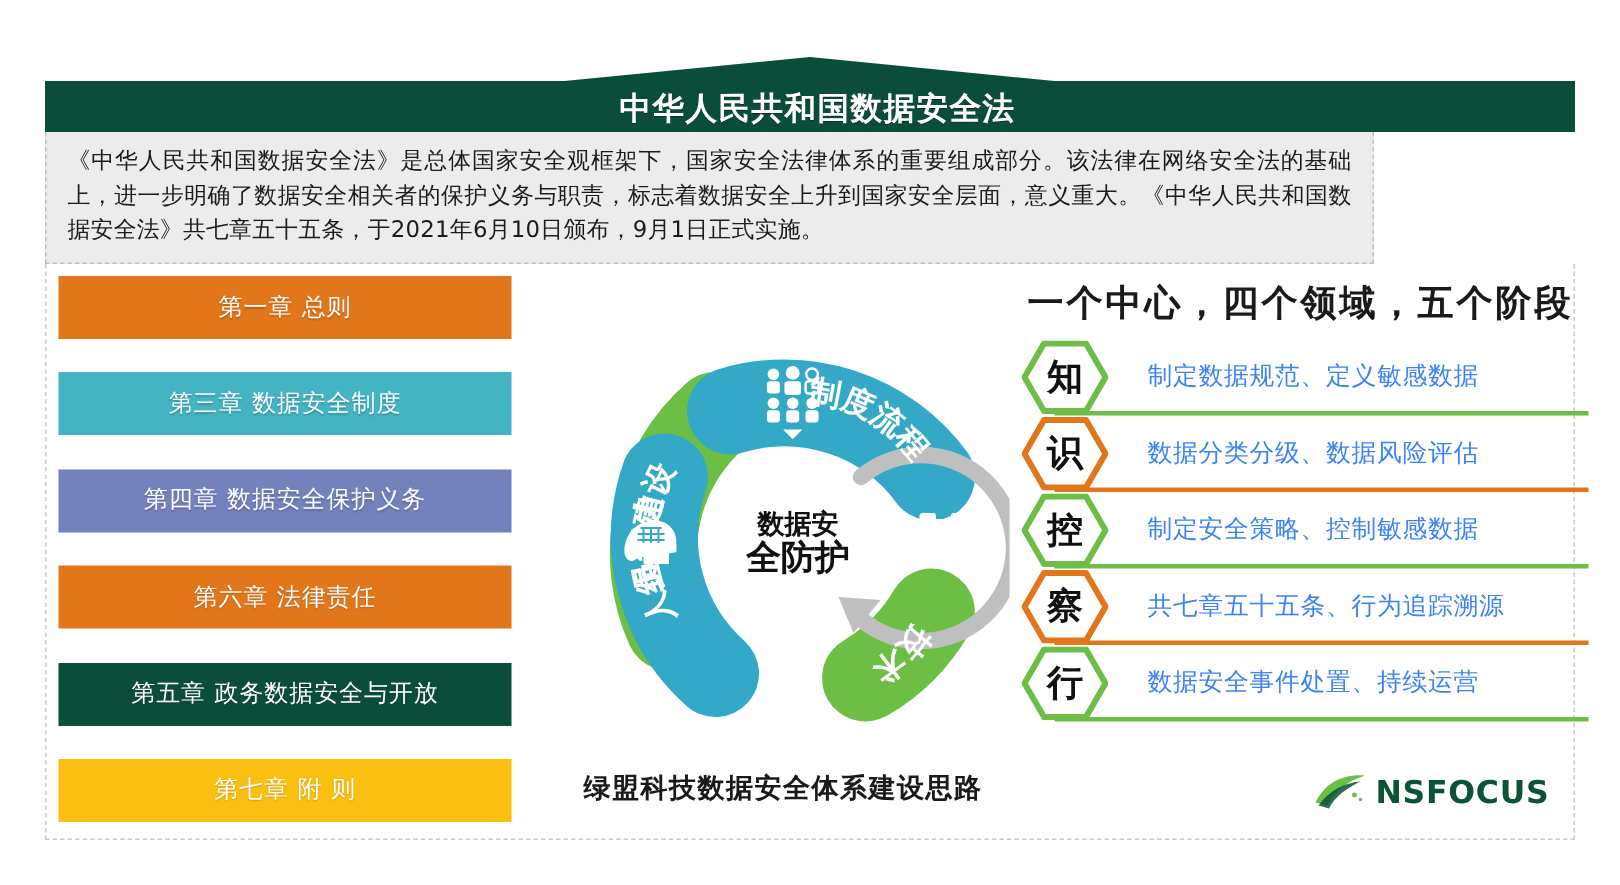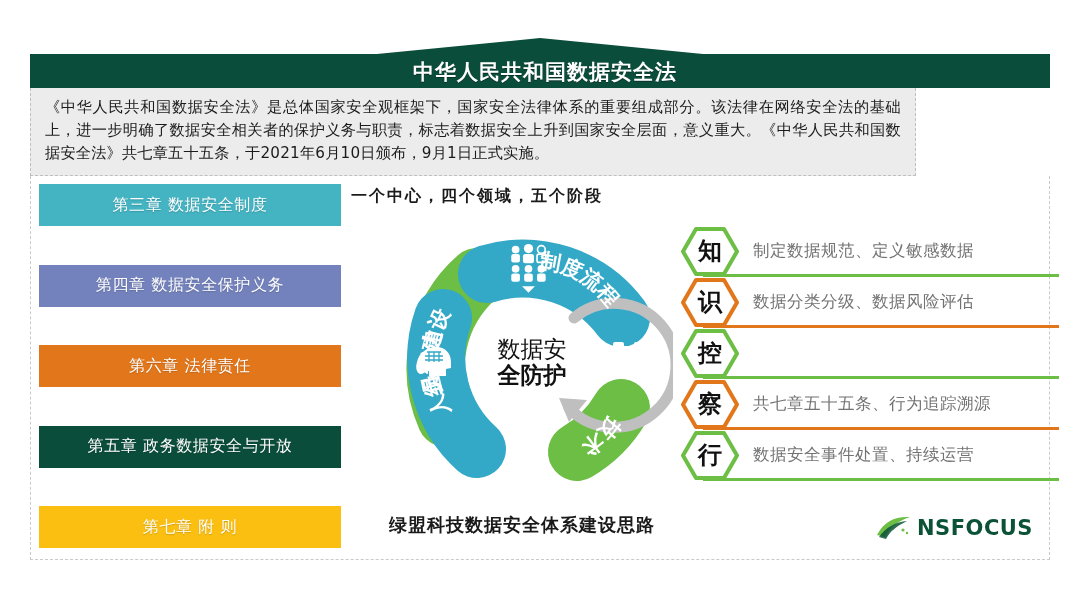--- a/index.html
+++ b/index.html
@@ -54,44 +54,44 @@
   .chapter{
     height:42px;display:flex;align-items:center;justify-content:center;
     color:#fff;font-size:16px;font-weight:500;letter-spacing:.6px;
     font-family:"DejaVu Sans","Liberation Sans",sans-serif;
     text-shadow:0 1px 1px rgba(0,0,0,.18);cursor:pointer;
   }
 
   
   .right{position:absolute;left:320px;top:0;right:0;bottom:0;}
   .headline{
-    position:absolute;left:0;right:0;top:10px;text-align:left;
-    font-size:16px;font-weight:bold;color:#1a1a1a;letter-spacing:2px;
+    position:absolute;left:0;right:0;top:10px;text-align:right;
+    font-size:24px;font-weight:bold;color:#1a1a1a;letter-spacing:2px;
     font-family:"DejaVu Sans","Liberation Sans",sans-serif;
   }
 
   
   .donut{position:absolute;left:40px;top:46px;width:282px;height:282px;}
 
   
   .stages{position:absolute;left:330px;top:50px;width:368px;}
   .stage{position:relative;height:51px;}
   .stage .hexwrap{
     position:absolute;left:0;top:1px;width:58px;height:49px;
   }
   .stage .hexchar{
     position:absolute;left:0;top:0;width:58px;height:49px;
     display:flex;align-items:center;justify-content:center;
     font-size:24px;font-weight:bold;color:#111;
     font-family:"DejaVu Sans","Liberation Sans",sans-serif;
   }
   .stage .stext{
-    position:absolute;left:72px;top:0;right:0;height:49px;
+    position:absolute;left:84px;top:0;right:0;height:49px;
     display:flex;align-items:center;
-    font-size:16.5px;color:#737373;letter-spacing:.5px;
+    font-size:16.5px;color:#3b82f6;letter-spacing:.5px;
     font-family:Liberation Serif, serif;
   }
   .stage .rule{
     position:absolute;left:22px;right:-10px;bottom:0;height:3px;
   }
 
   
   .footer{
     position:absolute;left:20px;right:10px;bottom:8px;height:44px;
   }
@@ -117,20 +117,23 @@
     <div class="banner-title">中华人民共和国数据安全法</div>
   </div>
 
   <div class="desc">
     <p>《中华人民共和国数据安全法》是总体国家安全观框架下，国家安全法律体系的重要组成部分。该法律在网络安全法的基础上，进一步明确了数据安全相关者的保护义务与职责，标志着数据安全上升到国家安全层面，意义重大。《中华人民共和国数据安全法》共七章五十五条，于2021年6月10日颁布，9月1日正式实施。</p>
   </div>
 
   <div class="body-area">
 
     <div class="chapters" id="chapter-list">
+        <div class="chapter" style="background: rgb(226, 118, 27);">
+          <span>第一章 总则</span>
+        </div>
         <div class="chapter" style="background: rgb(68, 179, 194);">
           <span>第三章 数据安全制度</span>
         </div>
         <div class="chapter" style="background: rgb(115, 130, 188);">
           <span>第四章 数据安全保护义务</span>
         </div>
         <div class="chapter" style="background: rgb(226, 118, 27);">
           <span>第六章 法律责任</span>
         </div>
         <div class="chapter" style="background: rgb(11, 77, 59);">
@@ -224,21 +227,21 @@
               <path d="M10 12 h18 M10 16 h18 M12 8 h14"></path>
               <path d="M14 8 v10 M19 8 v10 M24 8 v10"></path>
             </g>
           </g>
         </svg>
 
         
         <div style="position:absolute;left:0;top:0;width:282px;height:282px;
                     display:flex;flex-direction:column;align-items:center;justify-content:center;
                     pointer-events:none;">
-          <div style="font-size:23px;font-weight:normal;color:#111;line-height:1.12;
+          <div style="font-size:18px;font-weight:bold;color:#111;line-height:1.12;
                       font-family:'DejaVu Sans','Liberation Sans',sans-serif;">数据安</div>
           <div style="font-size:23px;font-weight:bold;color:#111;line-height:1.12;
                       font-family:'DejaVu Sans','Liberation Sans',sans-serif;">全防护</div>
         </div>
       </div>
 
       <div class="stages" id="stage-list">
           <div class="stage">
             <div class="rule" style="background: rgb(108, 190, 69);"></div>
             <div class="hexwrap"><svg width="58" height="49" viewBox="0 0 58 49">
@@ -254,20 +257,21 @@
               </svg></div>
             <div class="hexchar">识</div>
             <div class="stext">数据分类分级、数据风险评估</div>
           </div>
           <div class="stage">
             <div class="rule" style="background: rgb(108, 190, 69);"></div>
             <div class="hexwrap"><svg width="58" height="49" viewBox="0 0 58 49">
                 <polygon points="15,2 43,2 56,24.5 43,47 15,47 2,24.5" fill="#fff" stroke="#6CBE45" stroke-width="4" stroke-linejoin="round"></polygon>
               </svg></div>
             <div class="hexchar">控</div>
+            <div class="stext">制定安全策略、控制敏感数据</div>
           </div>
           <div class="stage">
             <div class="rule" style="background: rgb(226, 118, 27);"></div>
             <div class="hexwrap"><svg width="58" height="49" viewBox="0 0 58 49">
                 <polygon points="15,2 43,2 56,24.5 43,47 15,47 2,24.5" fill="#fff" stroke="#E2761B" stroke-width="4" stroke-linejoin="round"></polygon>
               </svg></div>
             <div class="hexchar">察</div>
             <div class="stext">共七章五十五条、行为追踪溯源</div>
           </div>
           <div class="stage">

